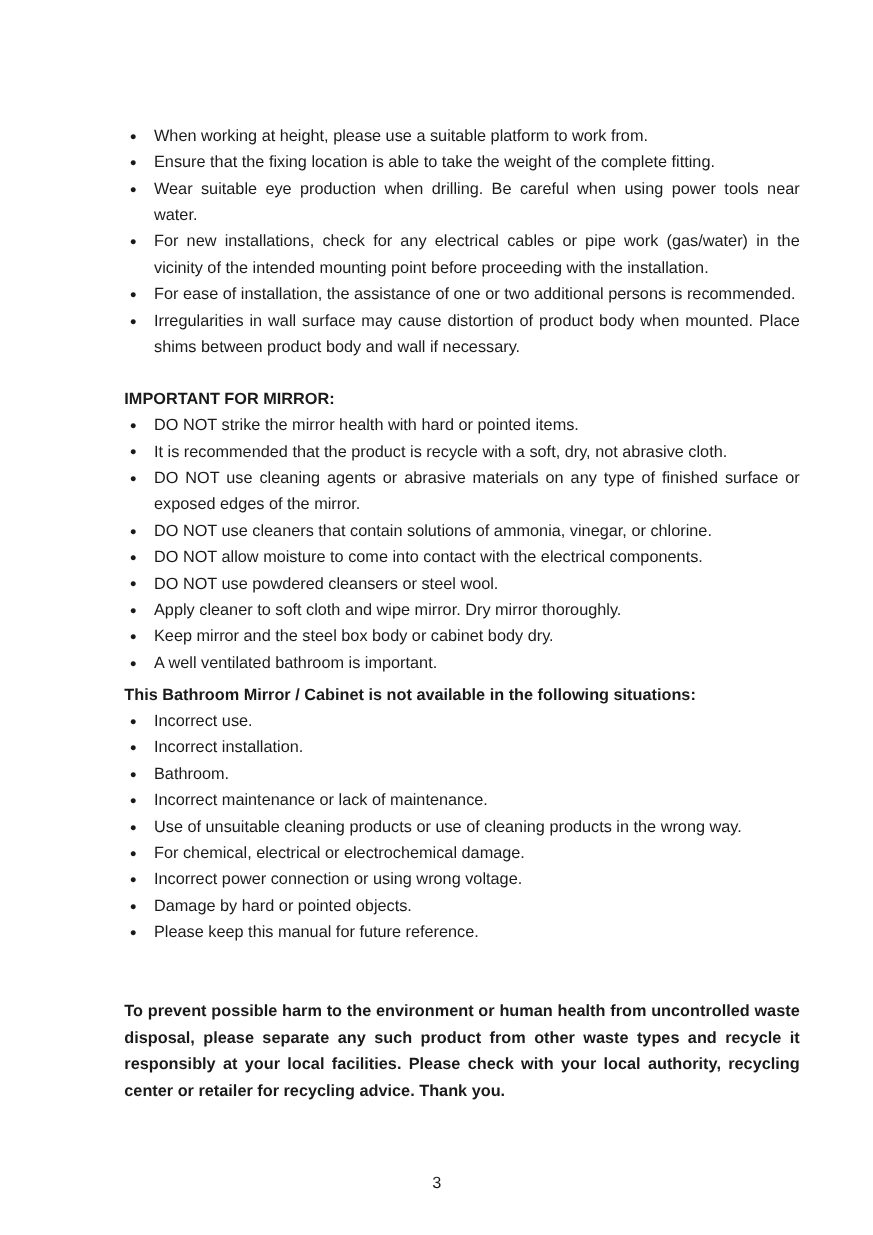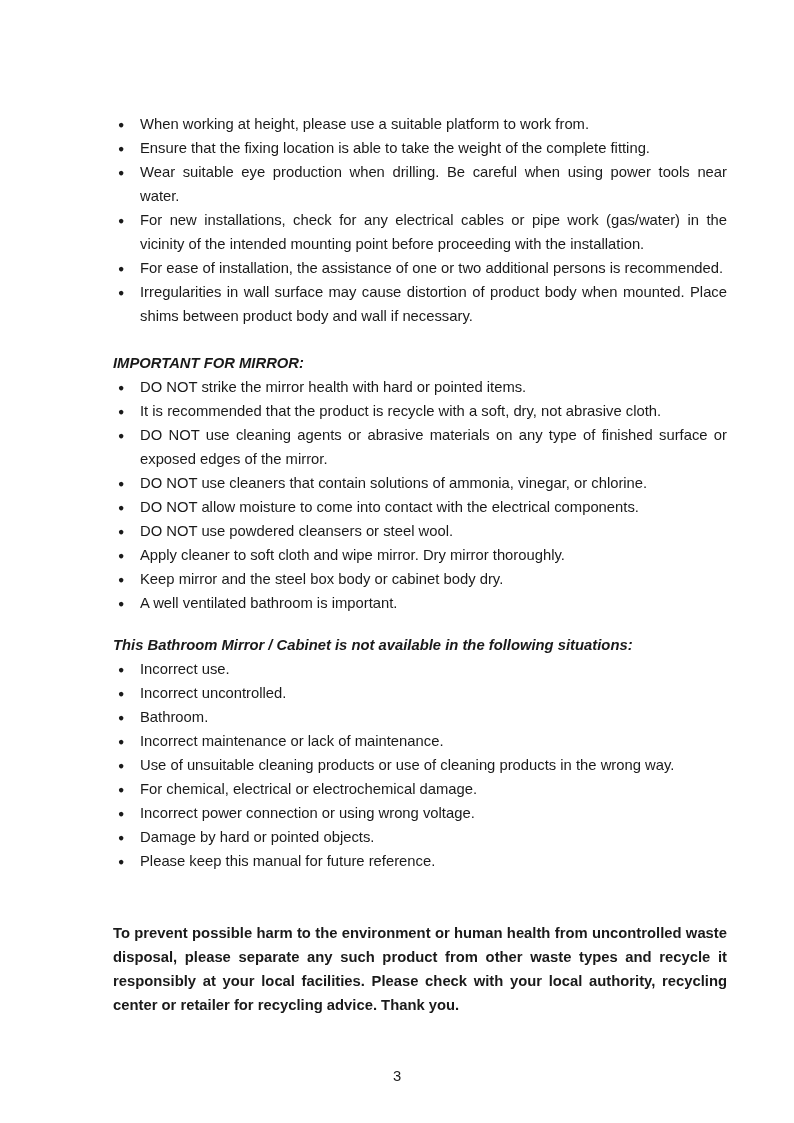--- a/index.html
+++ b/index.html
@@ -37,27 +37,26 @@
     padding-left: 5px;
     font-size: 10.5px;
     line-height: 24px;
   }
   .item-text {
     flex: 1;
     text-align: justify;
   }
   .section-heading {
     font-weight: 700;
-    font-style: italic;
   }
   .heading-important {
     margin-top: 23px;
   }
   .heading-situations {
-    margin-top: 18px;
+    margin-top: 5px;
   }
   .disposal-paragraph {
     margin-top: 48px;
     text-align: justify;
     font-weight: bold;
   }
   .page-footer {
     position: absolute;
     top: 1064px;
     left: 0;
@@ -141,21 +140,21 @@
 
     <div class="section-heading heading-situations">This Bathroom Mirror / Cabinet is not available in the following situations:</div>
 
     <div class="bullet-list">
         <div class="bullet-item">
           <span class="bullet">●</span>
           <span class="item-text">Incorrect use.</span>
         </div>
         <div class="bullet-item">
           <span class="bullet">●</span>
-          <span class="item-text">Incorrect uncontrolled.</span>
+          <span class="item-text">Incorrect installation.</span>
         </div>
         <div class="bullet-item">
           <span class="bullet">●</span>
           <span class="item-text">Bathroom.</span>
         </div>
         <div class="bullet-item">
           <span class="bullet">●</span>
           <span class="item-text">Incorrect maintenance or lack of maintenance.</span>
         </div>
         <div class="bullet-item">

